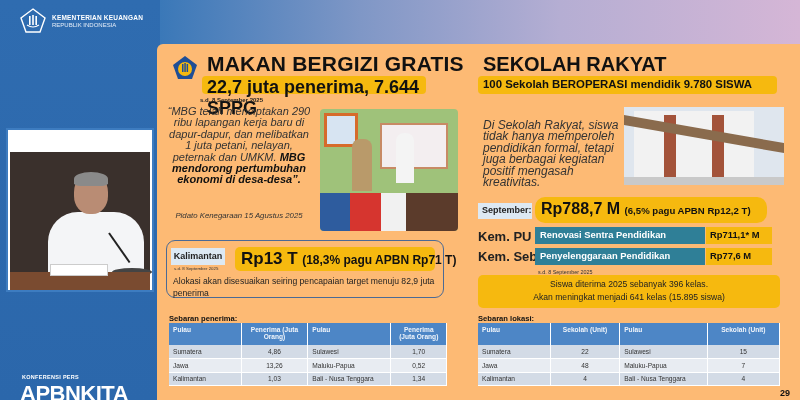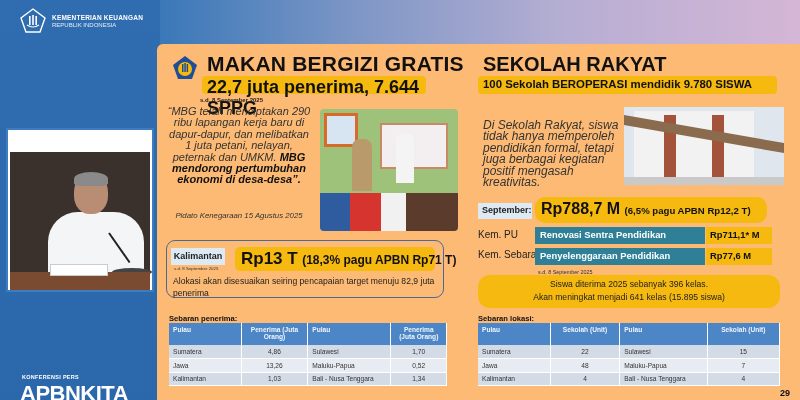--- a/index.html
+++ b/index.html
@@ -66,25 +66,25 @@
   .sr-desc { position: absolute; left: 326px; top: 76px; width: 140px; font-style: italic; font-size: 12px; line-height: 11.4px; color: #333; }
   .photo2 { position: absolute; left: 467px; top: 63px; width: 160px; height: 78px; overflow: hidden; background: #dfe6ee; }
   .photo2 .bld { position: absolute; left: 10px; top: 4px; width: 120px; height: 70px; background: #f2f2f2; }
   .photo2 .brick { position: absolute; top: 8px; width: 12px; height: 64px; background: #a3533a; }
   .photo2 .roof { position: absolute; left: 0; top: 22px; width: 160px; height: 10px; background: #8a6b4d; transform: skewY(10deg); }
   .photo2 .ground { position: absolute; left: 0; top: 70px; width: 160px; height: 8px; background: #c9c9c9; }
   .sr-real-label { position: absolute; left: 321px; top: 159px; width: 54px; height: 16px; background: #dde9f3; font-size: 9px; font-weight: bold; color: #222; padding: 2px 4px; }
   .sr-real-value { position: absolute; left: 378px; top: 153px; width: 232px; height: 26px; background: #f6b90f; border-radius: 10px; padding: 3px 6px; white-space: nowrap; }
   .sr-real-value .big { font-size: 16px; font-weight: bold; color: #111; }
   .sr-real-value .small { font-size: 9.6px; font-weight: bold; color: #111; }
-  .kem { position: absolute; left: 321px; font-size: 10px; font-weight: normal; color: #222; }
+  .kem { position: absolute; left: 321px; font-size: 13px; font-weight: bold; color: #222; }
   .prog { position: absolute; left: 378px; width: 170px; height: 17px; background: #2f7f97; color: #fff; font-size: 9.4px; font-weight: bold; padding: 2px 5px; white-space: nowrap; }
   .amt { position: absolute; left: 549px; width: 66px; height: 17px; background: #f6b90f; color: #111; font-size: 9.4px; font-weight: bold; padding: 2px 4px; white-space: nowrap; }
   .sr-date { position: absolute; left: 381px; top: 225px; font-size: 5.4px; color: #333; }
-  .sr-note { position: absolute; left: 321px; top: 231px; width: 302px; height: 33px; background: #f6b90f; border-radius: 12px; text-align: center; font-size: 8.6px; line-height: 13px; color: #222; padding-top: 3px; }
+  .sr-note { position: absolute; left: 321px; top: 231px; width: 302px; height: 33px; background: #f6b90f; border-radius: 5px; text-align: center; font-size: 8.6px; line-height: 13px; color: #222; padding-top: 3px; }
   .sebaran2 { position: absolute; left: 321px; top: 270px; font-size: 7.6px; font-weight: bold; color: #111; }
   .page-num { position: absolute; left: 623px; top: 344px; font-size: 9px; font-weight: bold; color: #111; }
 </style>
 </head>
 <body>
 
 <div class="left-bg"></div>
 
 <div class="brand">
   <svg class="logo" viewBox="0 0 26 26">

